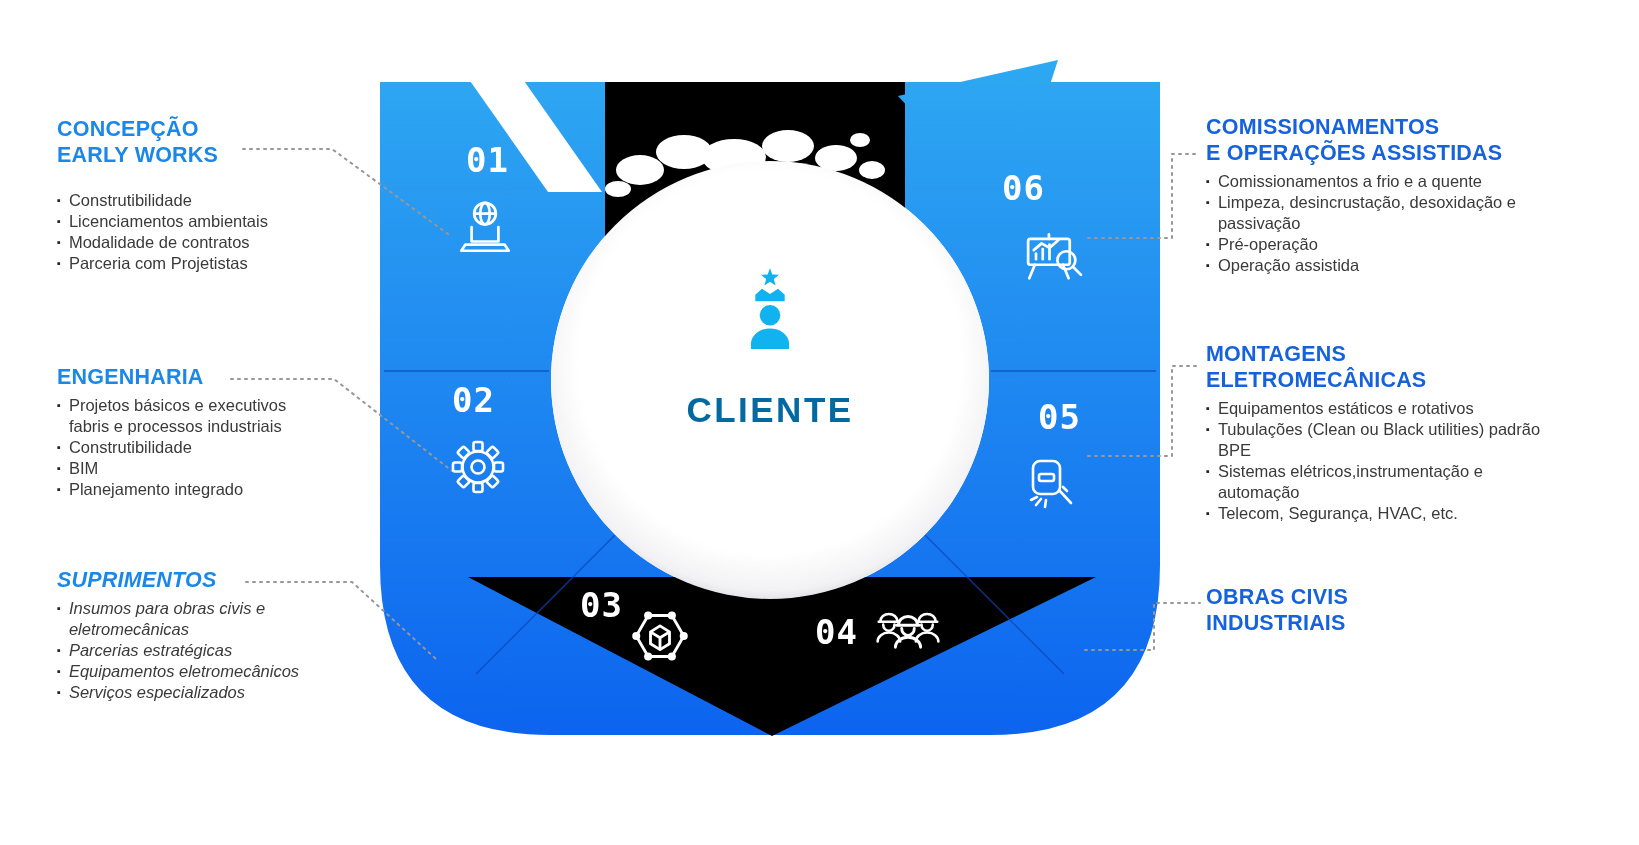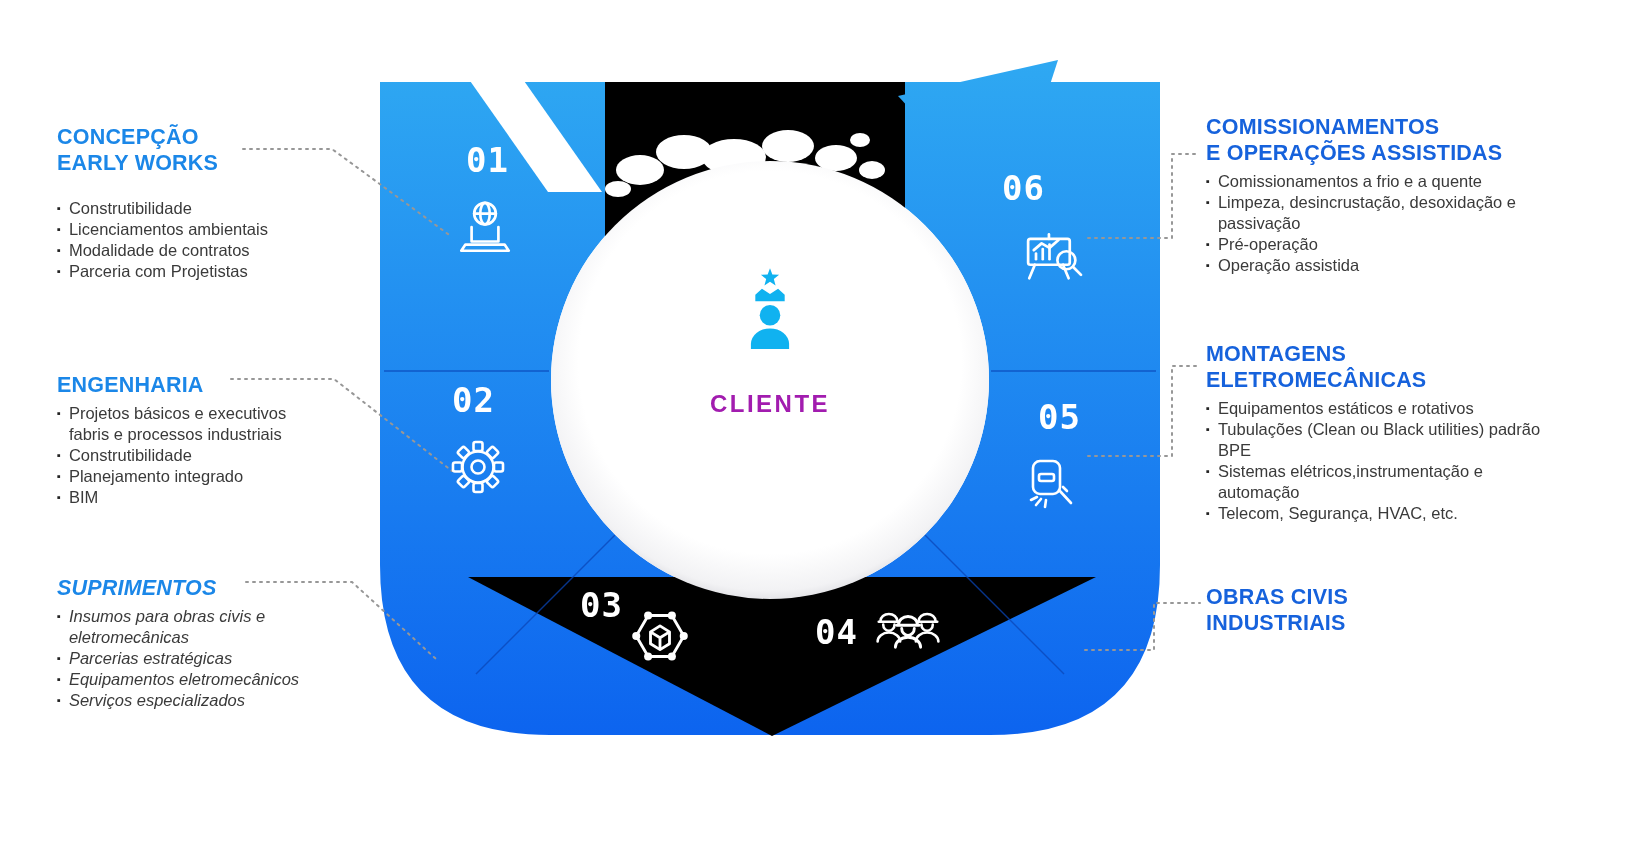--- a/index.html
+++ b/index.html
@@ -12,26 +12,26 @@
   .seg-num{position:absolute;color:#fff;font:700 34px "DejaVu Sans Mono",monospace;
            letter-spacing:1px;}
   
   .seg-icon{position:absolute;}
   .seg-icon svg{width:100%;height:100%;display:block;}
 
   
   .center-icon{position:absolute;left:723px;top:266px;width:94px;height:94px;}
   .center-icon svg{width:100%;height:100%;display:block;}
   .center-label{position:absolute;left:620px;top:390px;width:300px;text-align:center;
-                color:#a21caf;font-size:24px;font-weight:700;letter-spacing:2.5px;}
+                color:#0369a1;font-size:35px;font-weight:700;letter-spacing:2.5px;}
 
   
   .svc{position:absolute;}
   .svc h3{margin:0;font-size:21.5px;line-height:26px;font-weight:700;letter-spacing:.2px;}
-  .side-left h3{color:#1B87E8;margin-top:8px;}
+  .side-left h3{color:#1B87E8;}
   .side-right h3{color:#1662DC;}
   .svc h3 .tl{display:block;}
   .svc .items{margin-top:5px;}
   .svc-1 .items{margin-top:22px;}
   .item{display:flex;font-size:16.5px;line-height:21px;color:#3a3a3a;}
   .item::before{content:"▪";color:#222;font-size:11px;line-height:21px;margin-right:8px;flex:0 0 auto;}
 
   .svc-1{left:57px;top:116px;width:272px;}
   .svc-2{left:57px;top:364px;width:268px;}
   .svc-3{left:57px;top:567px;width:262px;font-style:italic;}
@@ -238,24 +238,24 @@
     </h3>
     <div class="items">
 
     <div class="item">
           <span>Projetos básicos e executivos fabris e processos industriais</span>
         </div>
         <div class="item">
           <span>Construtibilidade</span>
         </div>
         <div class="item">
+          <span>BIM</span>
+        </div>
+        <div class="item">
           <span>Planejamento integrado</span>
-        </div>
-        <div class="item">
-          <span>BIM</span>
         </div>
       </div>
   </section>
 
   <section class="svc svc-3 side-left">
     <h3>
       <span class="tl">SUPRIMENTOS</span>
       <span class="tl"></span>
     </h3>
     <div class="items">

